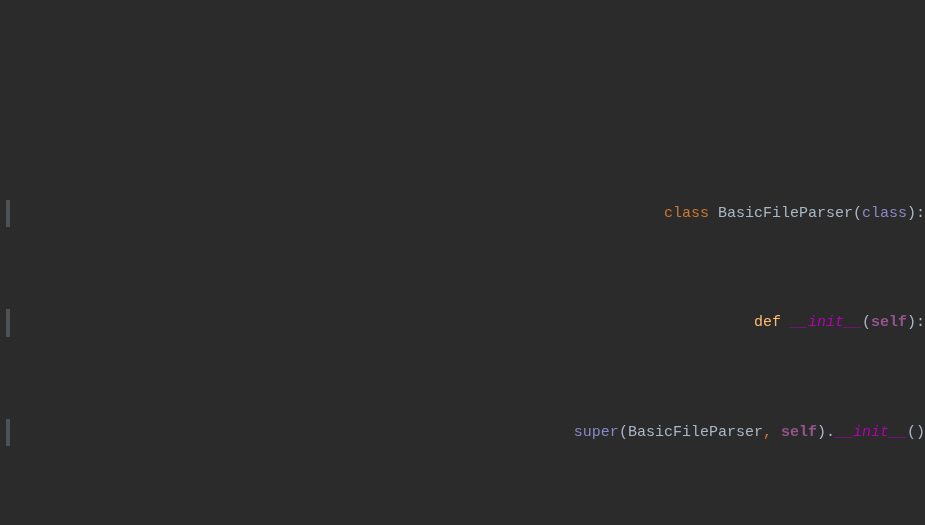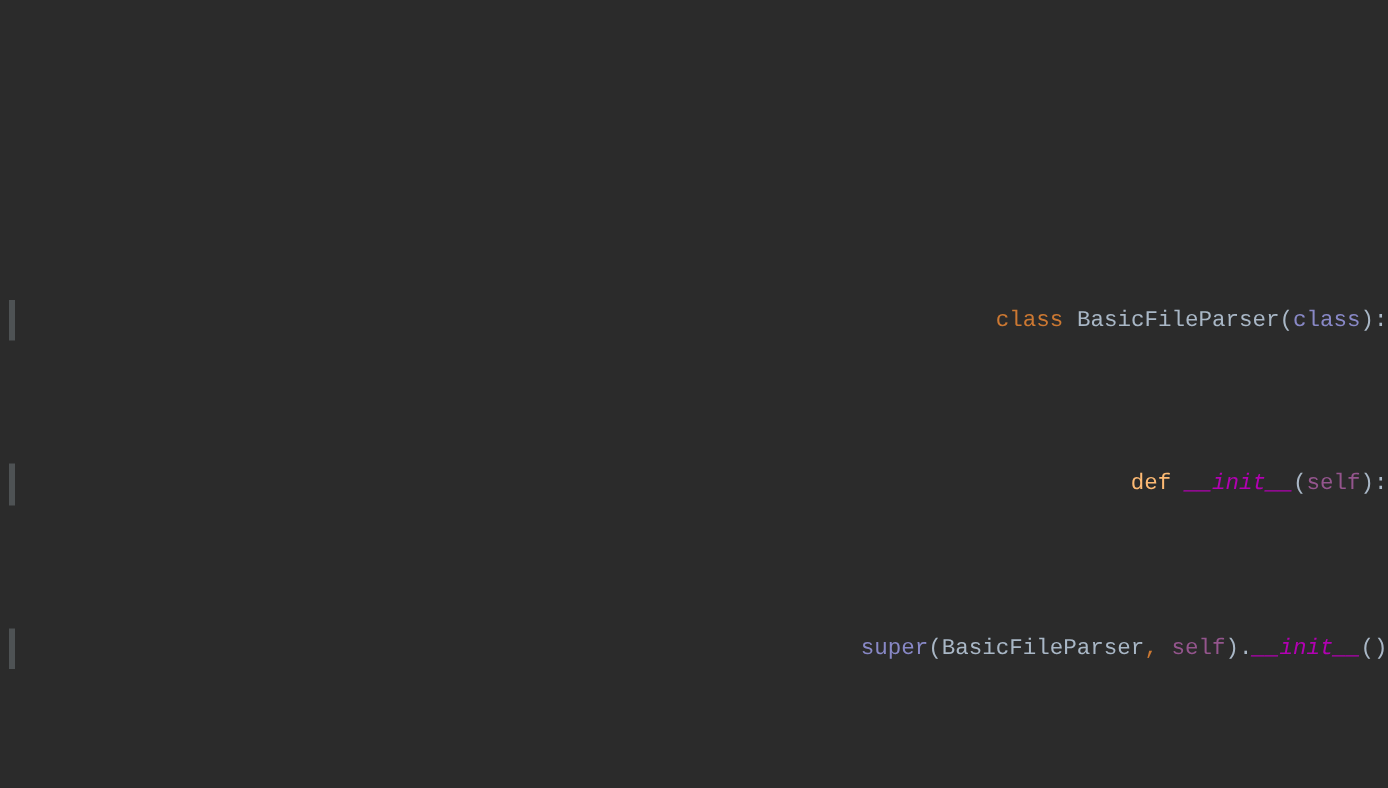--- a/index.html
+++ b/index.html
@@ -32,21 +32,21 @@
     top: 0;
     bottom: 0;
     width: 4px;
     background: #4e5254;
   }
   .tok-kw { color: #cc7832; }
   .tok-def { color: #fdba74; }
   .tok-class { color: #a9b7c6; }
   .tok-builtin { color: #8888c6; }
   .tok-fn-magic { color: #b200b2; font-style: italic; }
-  .tok-self { color: #94558d; }
+  .tok-self { color: #94558d; font-weight: bold; }
   .tok-ident { color: #a9b7c6; }
   .tok-punc { color: #a9b7c6; }
   .ind { display: inline-block; }
 </style>
 </head>
 <body>
 
 
 
 <div class="code-area">

